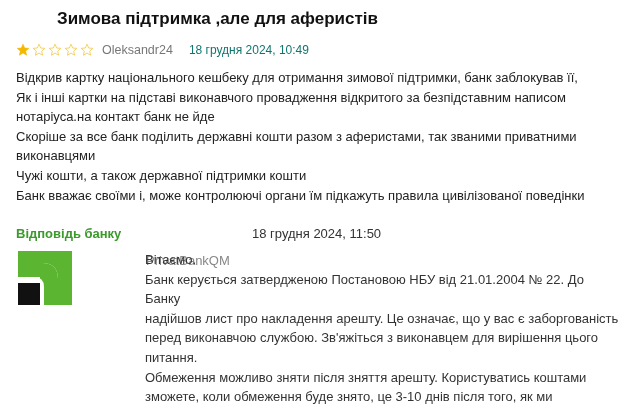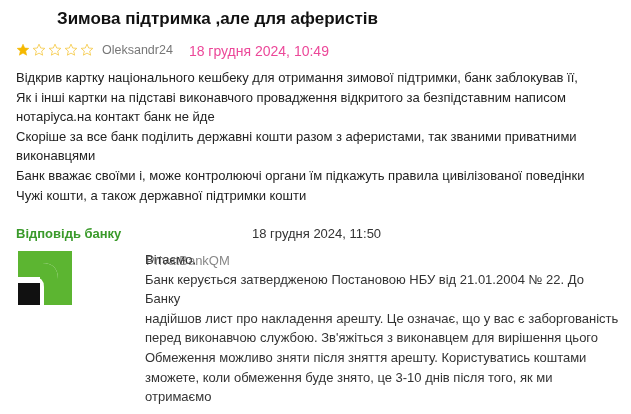--- a/index.html
+++ b/index.html
@@ -2,21 +2,21 @@
 <html><head>
 <meta charset="utf-8">
 <style>
   html, body { margin:0; padding:0; background:#ffffff; }
   body { width:631px; height:414px; overflow:hidden; font-family:"Liberation Sans", sans-serif; color:#222; position:relative; }
   .title { position:absolute; left:16px; top:9px; font-size:17px; font-weight:bold; color:#111; letter-spacing:0px;margin-left:41px; }
   .meta { position:absolute; left:16px; top:43px; display:flex; align-items:flex-start; font-size:13px; }
   .stars { display:flex; gap:2px; margin-right:8px; }
   .star { width:14px; height:14px; display:inline-block; }
   .author { color:#777; margin-right:16px; font-size:12.5px; }
-  .date { color:#ec4899; font-size:14px; }
+  .date { color:#0f766e; font-size:12px; }
   .body { position:absolute; left:16px; top:68px; width:600px; font-size:13px; line-height:19.6px; color:#222; }
   .body p { margin:0; }
   .reply-label { position:absolute; left:16px; top:226px; color:#3a9a2a; font-weight:bold; font-size:13px; }
   .reply-author { position:absolute; left:146px; top:226px; color:#888; font-size:13px;margin-top:27px; }
   .reply-date { position:absolute; left:242px; top:226px; color:#333; font-size:13px;margin-left:10px; }
   .logo { position:absolute; left:18px; top:251px; width:54px; height:54px; }
   .reply-body { position:absolute; left:145px; top:250px; width:475px; font-size:13px; line-height:19.6px; color:#333; }
   .reply-body p { margin:0; }
 </style>
 </head>
@@ -46,22 +46,22 @@
     <span class="author">Oleksandr24</span>
     <span class="date">18 грудня 2024, 10:49</span>
   </div>
 
   <div class="body">
     <p>Відкрив картку національного кешбеку для отримання зимової підтримки, банк заблокував її,</p>
     <p>Як і інші картки на підставі виконавчого провадження відкритого за безпідставним написом</p>
     <p>нотаріуса.на контакт банк не йде</p>
     <p>Скоріше за все банк поділить державні кошти разом з аферистами, так званими приватними</p>
     <p>виконавцями</p>
+    <p>Чужі кошти, а також державної підтримки кошти</p>
     <p>Банк вважає своїми і, може контролюючі органи їм підкажуть правила цивілізованої поведінки</p>
-    <p>Чужі кошти, а також державної підтримки кошти</p>
   </div>
 </div>
 
 <div>
   <div class="reply-label">Відповідь банку</div>
   <div class="reply-author">PrivatBankQM</div>
   <div class="reply-date">18 грудня 2024, 11:50</div>
 
   <svg class="logo" viewBox="0 0 54 54">
     <path d="M0 0 H54 V54 H40 V28 Q40 12 24 12 H0 Z" fill="#5cb531"></path>
@@ -71,17 +71,18 @@
     <path d="M0 12 H24 Q40 12 40 28 V54 H26 V36 Q26 26 16 26 H0 Z" fill="#5cb531"></path>
     <rect x="0" y="26" width="22" height="6" fill="#ffffff"></rect>
     <rect x="0" y="32" width="22" height="22" fill="#111111"></rect>
   </svg>
 
   <div class="reply-body">
     <p>Вітаємо.</p>
     <p>Банк керується затвердженою Постановою НБУ від 21.01.2004 № 22. До Банку</p>
     <p>надійшов лист про накладення арешту. Це означає, що у вас є заборгованість</p>
     <p>перед виконавчою службою. Зв'яжіться з виконавцем для вирішення цього</p>
+    <p>питання.</p>
     <p>Обмеження можливо зняти після зняття арешту. Користуватись коштами</p>
     <p>зможете, коли обмеження буде знято, це 3-10 днів після того, як ми отримаємо</p>
 
   </div>
 </div>
 
 </body></html>

